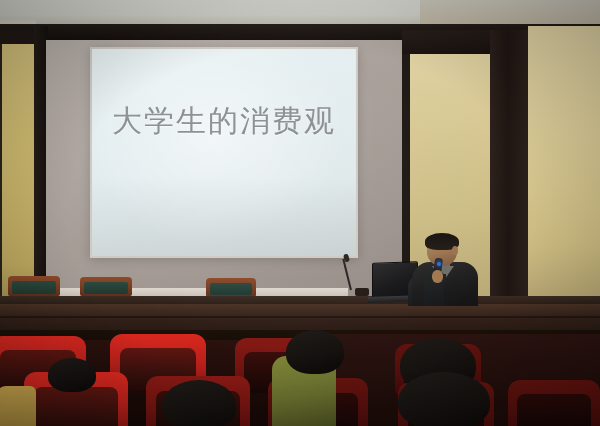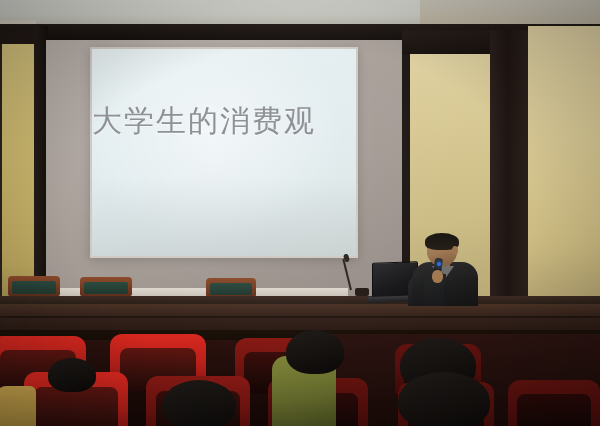--- a/index.html
+++ b/index.html
@@ -70,20 +70,21 @@
   .screen:before{
     content:"";position:absolute;inset:0;
     background:radial-gradient(ellipse at 46% 40%, rgba(255,255,255,0.55) 0%, rgba(255,255,255,0) 65%);
   }
   .screen:after{
     content:"";position:absolute;left:0;bottom:0;width:100%;height:38%;
     background:linear-gradient(180deg, rgba(190,196,196,0) 0%, rgba(178,184,186,0.35) 100%);
   }
   .slide-title{
     position:absolute;left:0;top:52px;width:100%;
+    text-align:center;
     font-family:"DejaVu Sans","Liberation Sans",sans-serif;
     font-size:30px;
     letter-spacing:2px;
     color:#8e9195;
     text-shadow:0 1px 1px rgba(255,255,255,0.6);
     white-space:nowrap;
     z-index:3;
   }
 
   

